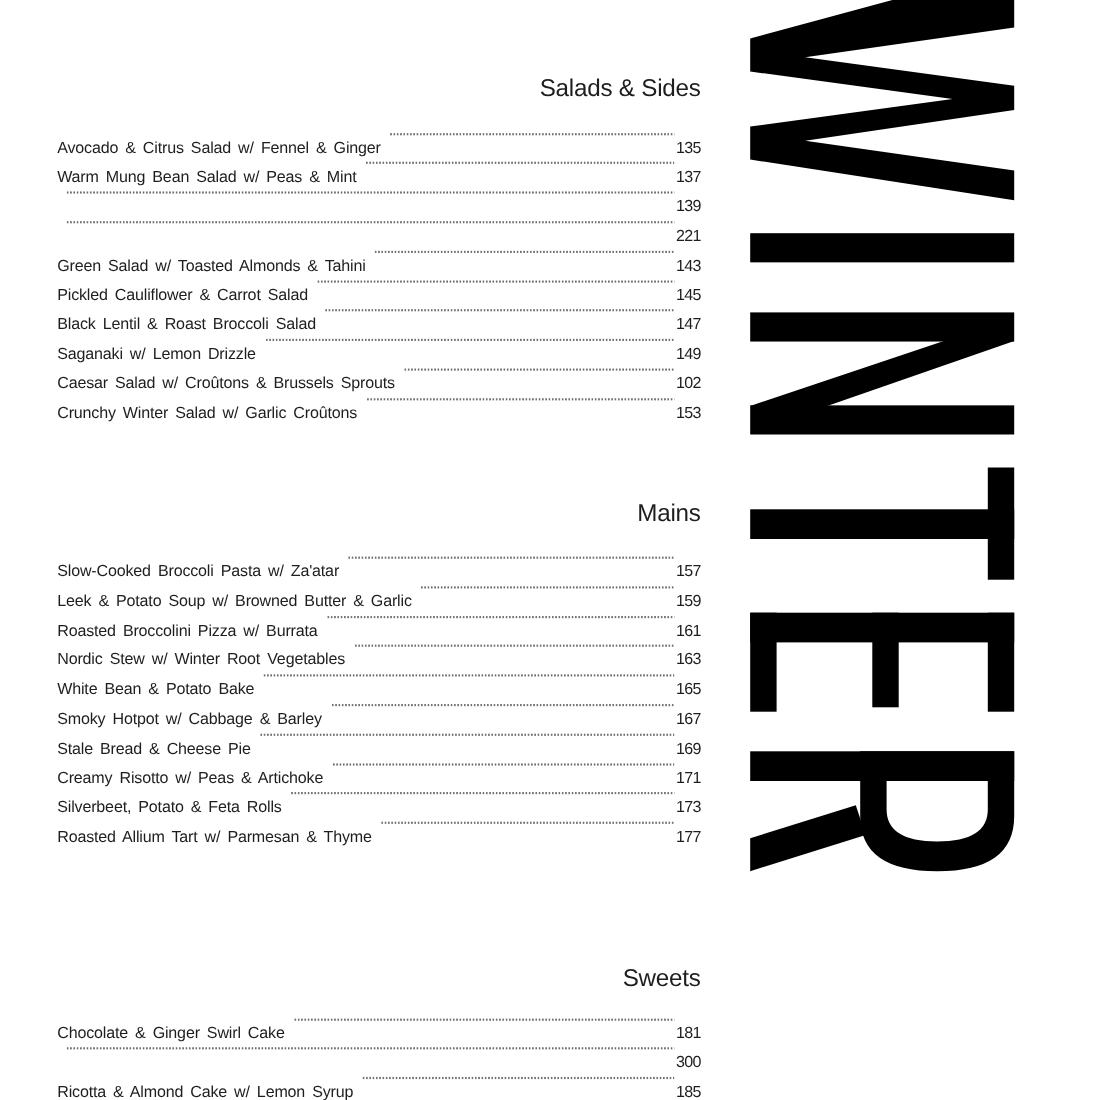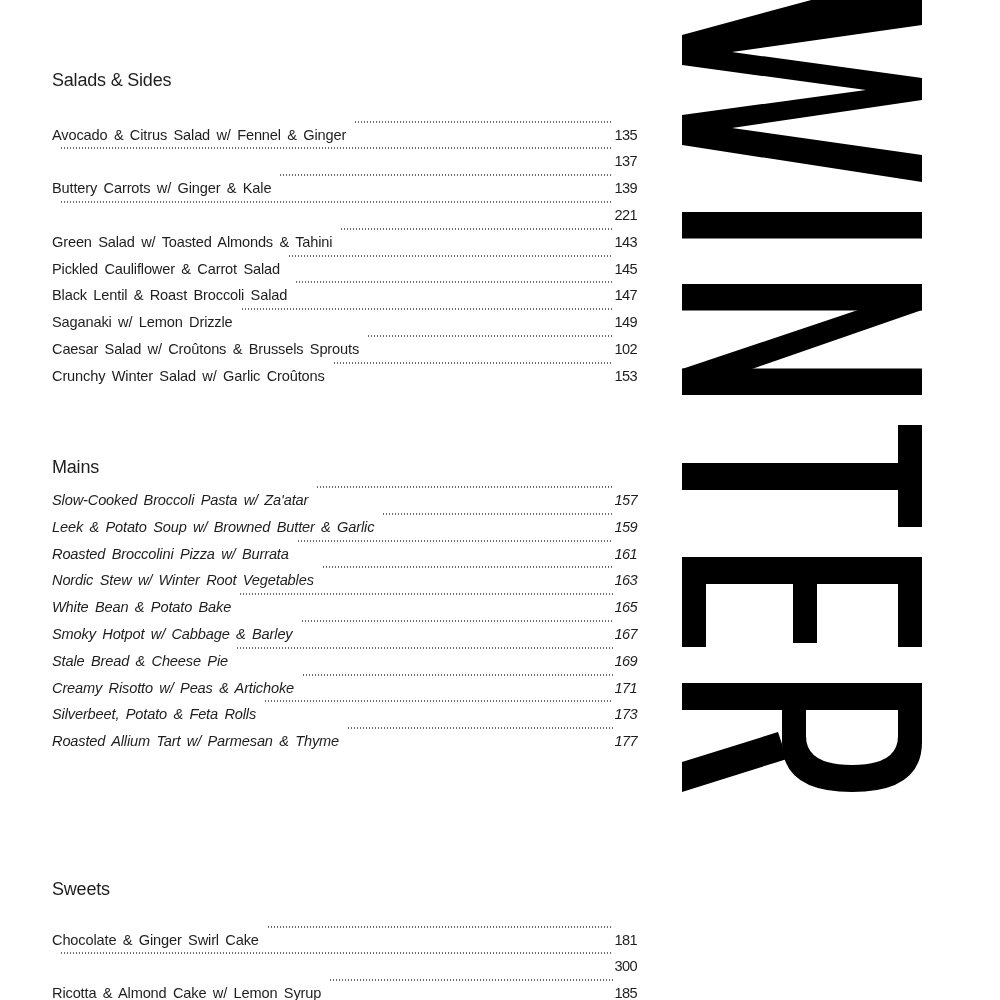--- a/index.html
+++ b/index.html
@@ -2,22 +2,22 @@
 <html><head>
 <meta charset="utf-8">
 <style>
   html, body { margin: 0; padding: 0; }
   body {
     width: 1000px; height: 1000px; overflow: hidden; position: relative;
     background: #ffffff; color: #1c1c1c;
     font-family: "Liberation Sans", "DejaVu Sans", sans-serif;
   }
   .section-heading {
-    position: absolute; left: 52px; width: 585px; text-align: left;
-    font-size: 18px; line-height: 20px; color: #1e1e1e; letter-spacing: -0.2px;
+    position: absolute; left: 52px; width: 585px; text-align: right;
+    font-size: 22px; line-height: 20px; color: #1e1e1e; letter-spacing: -0.2px;
   }
   .toc-list { position: absolute; left: 52px; width: 585px; margin: 0; padding: 0; list-style: none; }
   .toc-row {
     display: flex; align-items: flex-end; height: 26.8px; line-height: 26.8px;
     font-size: 14.6px; color: #1e1e1e; word-spacing: 2.5px; letter-spacing: -0.15px;
     white-space: nowrap;
   }
   .toc-title { flex: 0 0 auto; }
   .toc-leader {
     flex: 1 1 auto; height: 2px; margin: 0 1px 0 8px; align-self: baseline;
@@ -35,25 +35,25 @@
 <body>
 
 <div class="section-heading" style="top:70px;">Salads &amp; Sides</div>
 <ul class="toc-list" style="top:121.6px;">
   <li class="toc-row">
       <span class="toc-title">Avocado &amp; Citrus Salad w/ Fennel &amp; Ginger</span>
       <span class="toc-leader"></span>
       <span class="toc-page">135</span>
     </li>
   <li class="toc-row">
+      <span class="toc-title">Warm Mung Bean Salad w/ Peas &amp; Mint</span>
       <span class="toc-leader"></span>
       <span class="toc-page">137</span>
     </li>
   <li class="toc-row">
-      <span class="toc-title">Buttery Carrots w/ Ginger &amp; Kale</span>
       <span class="toc-leader"></span>
       <span class="toc-page">139</span>
     </li>
   <li class="toc-row">
       <span class="toc-leader"></span>
       <span class="toc-page">221</span>
     </li>
   <li class="toc-row">
       <span class="toc-title">Green Salad w/ Toasted Almonds &amp; Tahini</span>
       <span class="toc-leader"></span>
@@ -80,21 +80,21 @@
       <span class="toc-page">102</span>
     </li>
   <li class="toc-row">
       <span class="toc-title">Crunchy Winter Salad w/ Garlic Croûtons</span>
       <span class="toc-leader"></span>
       <span class="toc-page">153</span>
     </li>
 </ul>
 
 <div class="section-heading" style="top:457px;">Mains</div>
-<ul class="toc-list" style="top:487px;font-style:italic;">
+<ul class="toc-list" style="top:507px;">
   <li class="toc-row">
       <span class="toc-title">Slow-Cooked Broccoli Pasta w/ Za'atar</span>
       <span class="toc-leader"></span>
       <span class="toc-page">157</span>
     </li>
   <li class="toc-row">
       <span class="toc-title">Leek &amp; Potato Soup w/ Browned Butter &amp; Garlic</span>
       <span class="toc-leader"></span>
       <span class="toc-page">159</span>
     </li>

